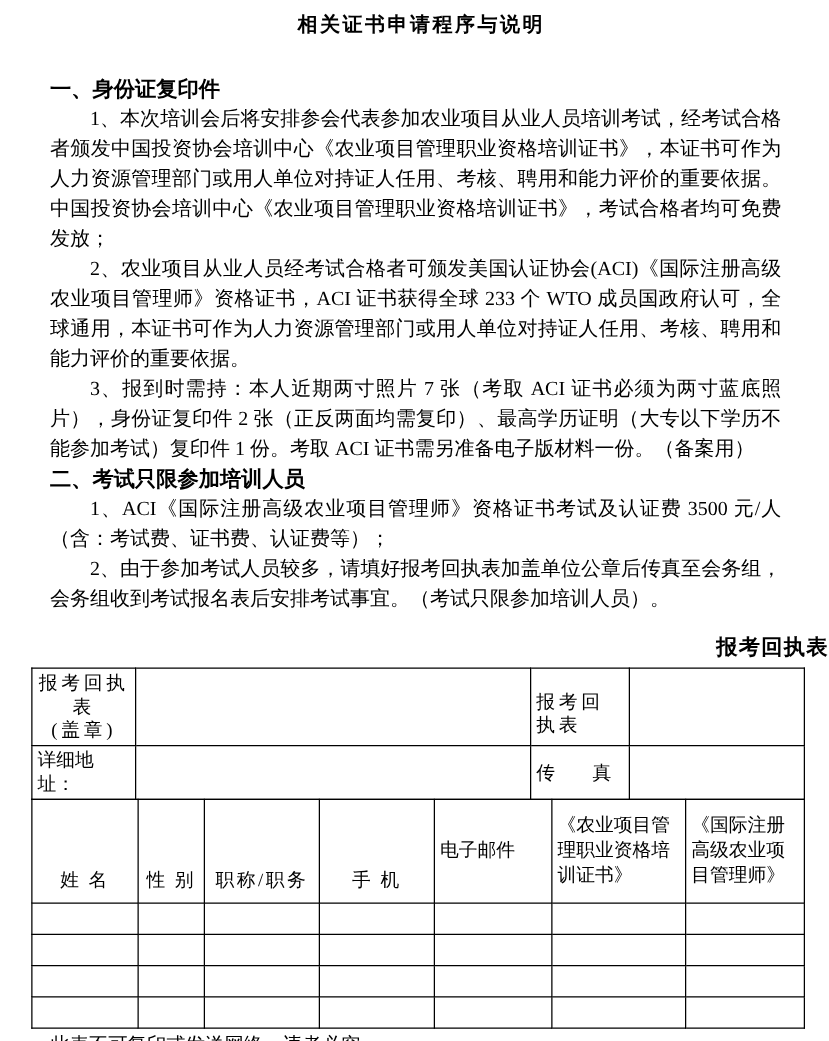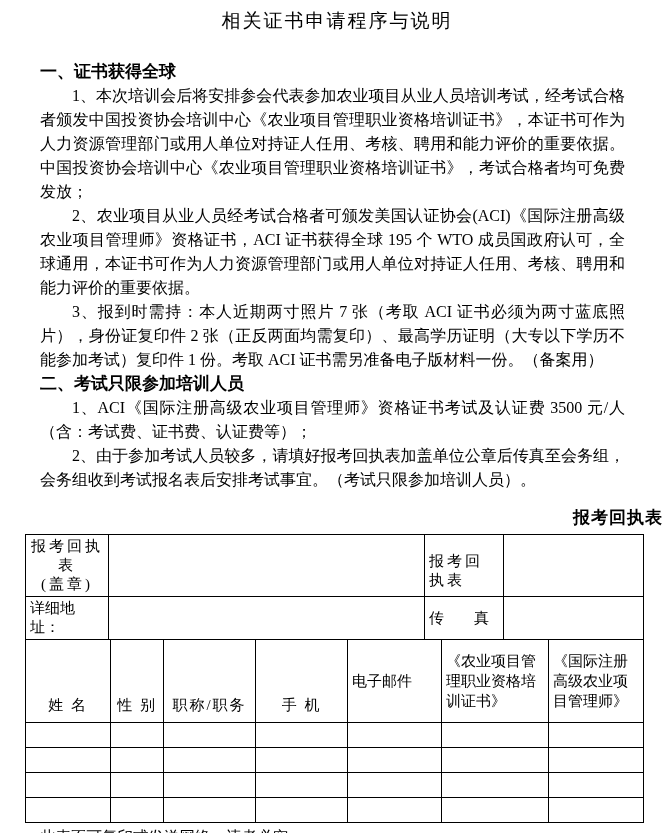--- a/index.html
+++ b/index.html
@@ -9,22 +9,22 @@
     background: #ffffff;
     color: #000000;
     font-family: "Liberation Serif", "DejaVu Serif", serif;
     overflow: hidden;
   }
   .page { width: 663px; height: 833px; position: relative; }
 
   .doc-title {
     margin-top: 8px;
     text-align: center;
-    font-size: 19px;
-    font-weight: normal;
+    font-size: 16px;
+    font-weight: bold;
     letter-spacing: 2px;
     line-height: 26px;
     padding-left: 11px;
   }
 
   .body-text {
     margin: 26px 38px 0 40px;
     font-size: 16px;
     line-height: 24px;
     text-align: justify;
@@ -84,23 +84,23 @@
   .gap-sm { display: inline-block; width: 14px; }
 </style>
 </head>
 <body>
 
 <div class="page">
 
   <div class="doc-title">相关证书申请程序与说明</div>
 
   <div class="body-text">
-    <div class="sec-heading">一、证书获得全球</div>
+    <div class="sec-heading">一、身份证复印件</div>
     <p class="para">1、本次培训会后将安排参会代表参加农业项目从业人员培训考试，经考试合格者颁发中国投资协会培训中心《农业项目管理职业资格培训证书》，本证书可作为人力资源管理部门或用人单位对持证人任用、考核、聘用和能力评价的重要依据。中国投资协会培训中心《农业项目管理职业资格培训证书》，考试合格者均可免费发放；</p>
-    <p class="para">2、农业项目从业人员经考试合格者可颁发美国认证协会(ACI)《国际注册高级农业项目管理师》资格证书，ACI 证书获得全球 195 个 WTO 成员国政府认可，全球通用，本证书可作为人力资源管理部门或用人单位对持证人任用、考核、聘用和能力评价的重要依据。</p>
+    <p class="para">2、农业项目从业人员经考试合格者可颁发美国认证协会(ACI)《国际注册高级农业项目管理师》资格证书，ACI 证书获得全球 233 个 WTO 成员国政府认可，全球通用，本证书可作为人力资源管理部门或用人单位对持证人任用、考核、聘用和能力评价的重要依据。</p>
     <p class="para">3、报到时需持：本人近期两寸照片 7 张（考取 ACI 证书必须为两寸蓝底照片），身份证复印件 2 张（正反两面均需复印）、最高学历证明（大专以下学历不能参加考试）复印件 1 份。考取 ACI 证书需另准备电子版材料一份。（备案用）</p>
     <div class="sec-heading">二、考试只限参加培训人员</div>
     <p class="para">1、ACI《国际注册高级农业项目管理师》资格证书考试及认证费 3500 元/人（含：考试费、证书费、认证费等）；</p>
     <p class="para">2、由于参加考试人员较多，请填好报考回执表加盖单位公章后传真至会务组，会务组收到考试报名表后安排考试事宜。（考试只限参加培训人员）。</p>
   </div>
 
   <div class="form-title">报考回执表</div>
 
   <table class="tbl-info">
     <colgroup>

